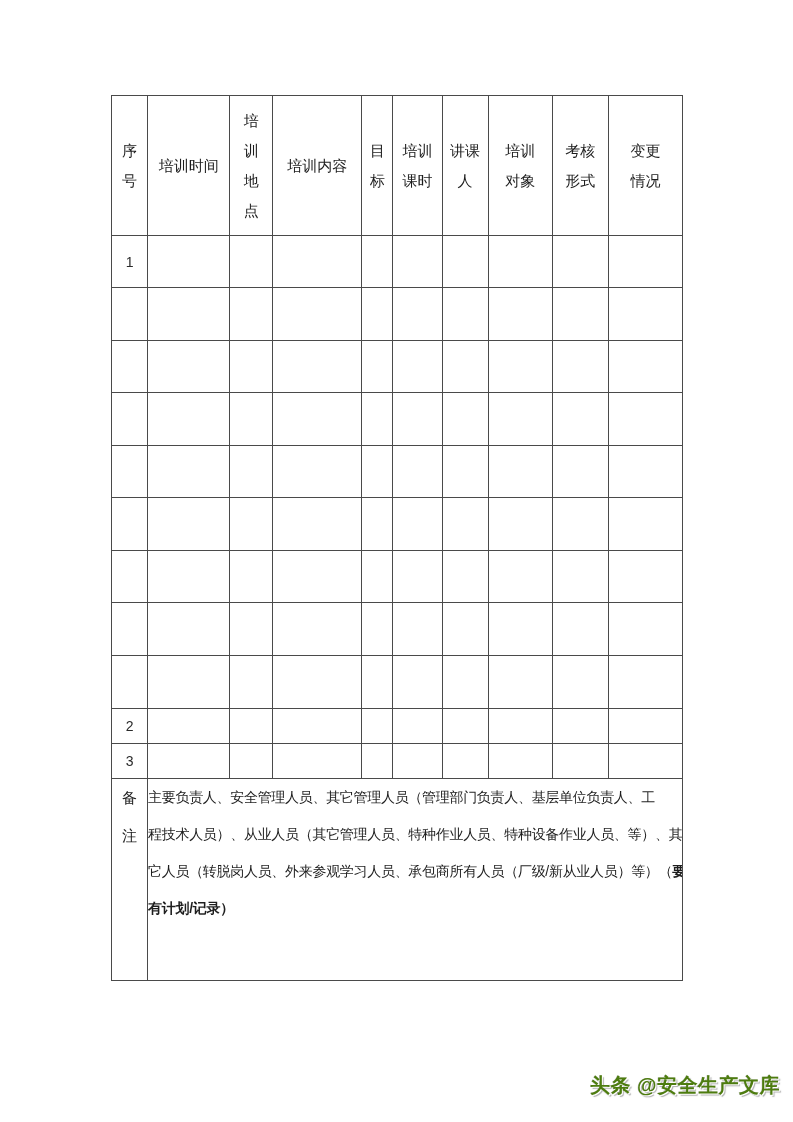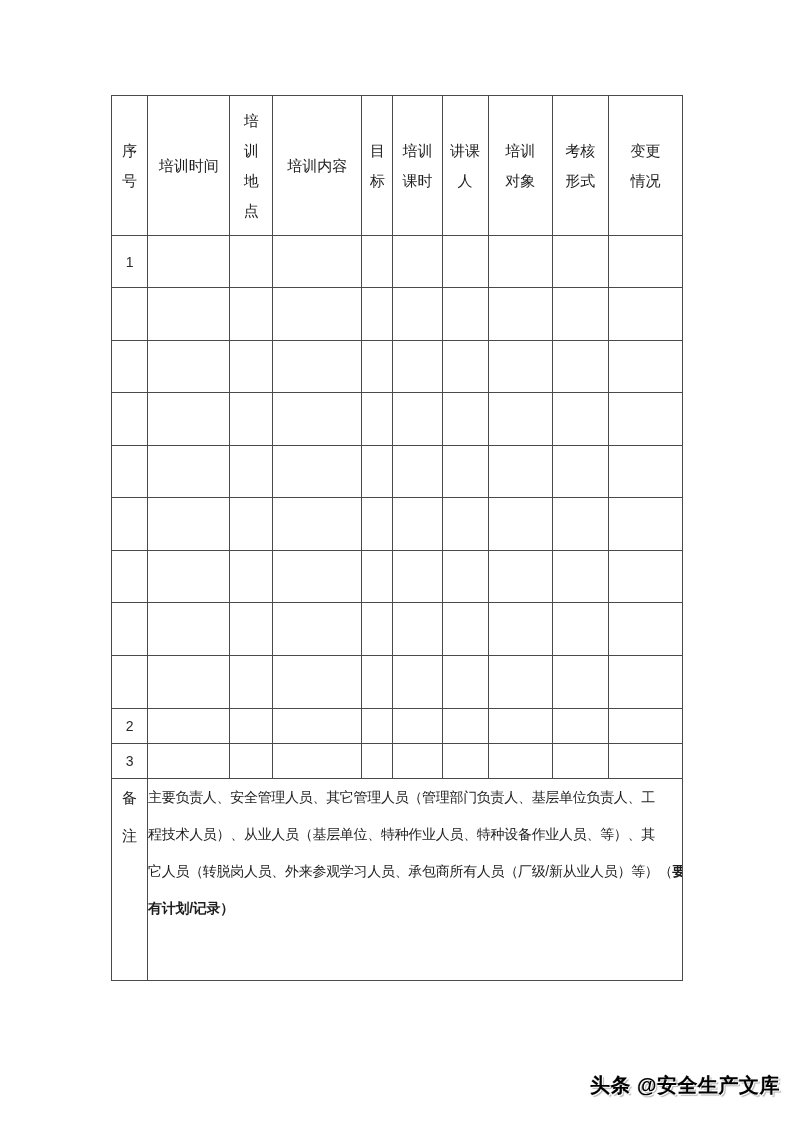--- a/index.html
+++ b/index.html
@@ -66,21 +66,21 @@
   }
   .remark-line .bold { font-weight: bold; }
 
   .watermark {
     position: absolute;
     top: 1072px;
     right: 13px;
     font-size: 20px;
     font-weight: bold;
     letter-spacing: 0.5px;
-    color: #000000;
+    color: #4d7c0f;
     text-shadow: 1px 1px 0 #ffffff, 2px 2px 1px rgba(110,110,110,0.55), -0.5px -0.5px 0 rgba(90,90,90,0.35);
     user-select: none;
   }
 </style>
 </head>
 <body>
 
 <div class="page">
 
   <table class="training">
@@ -240,21 +240,21 @@
           <td class="empty-cell"></td>
           <td class="empty-cell"></td>
           <td class="empty-cell"></td>
           <td class="empty-cell"></td>
           <td class="empty-cell"></td>
         </tr>
         <tr style="height: 202px;">
           <td class="remark-label"><span>备</span><br><span>注</span></td>
           <td class="remark-body" colspan="9">
             <div class="remark-line"><span>主要负责人、安全管理人员、其它管理人员（管理部门负责人、基层单位负责人、工</span></div>
-            <div class="remark-line"><span>程技术人员）、从业人员（基层单位、特种作业人员、特种设备作业人员、等）、其</span></div>
+            <div class="remark-line"><span>程技术人员）、从业人员（其它管理人员、特种作业人员、特种设备作业人员、等）、其</span></div>
             <div class="remark-line"><span>它人员（转脱岗人员、外来参观学习人员、承包商所有人员（厂级/新从业人员）等）（</span><span class="bold">要</span></div>
             <div class="remark-line"><span class="bold">有计划/记录）</span></div>
           </td>
         </tr>
       </tbody>
   </table>
 
   <div class="watermark">头条 @安全生产文库</div>
 
 </div>

